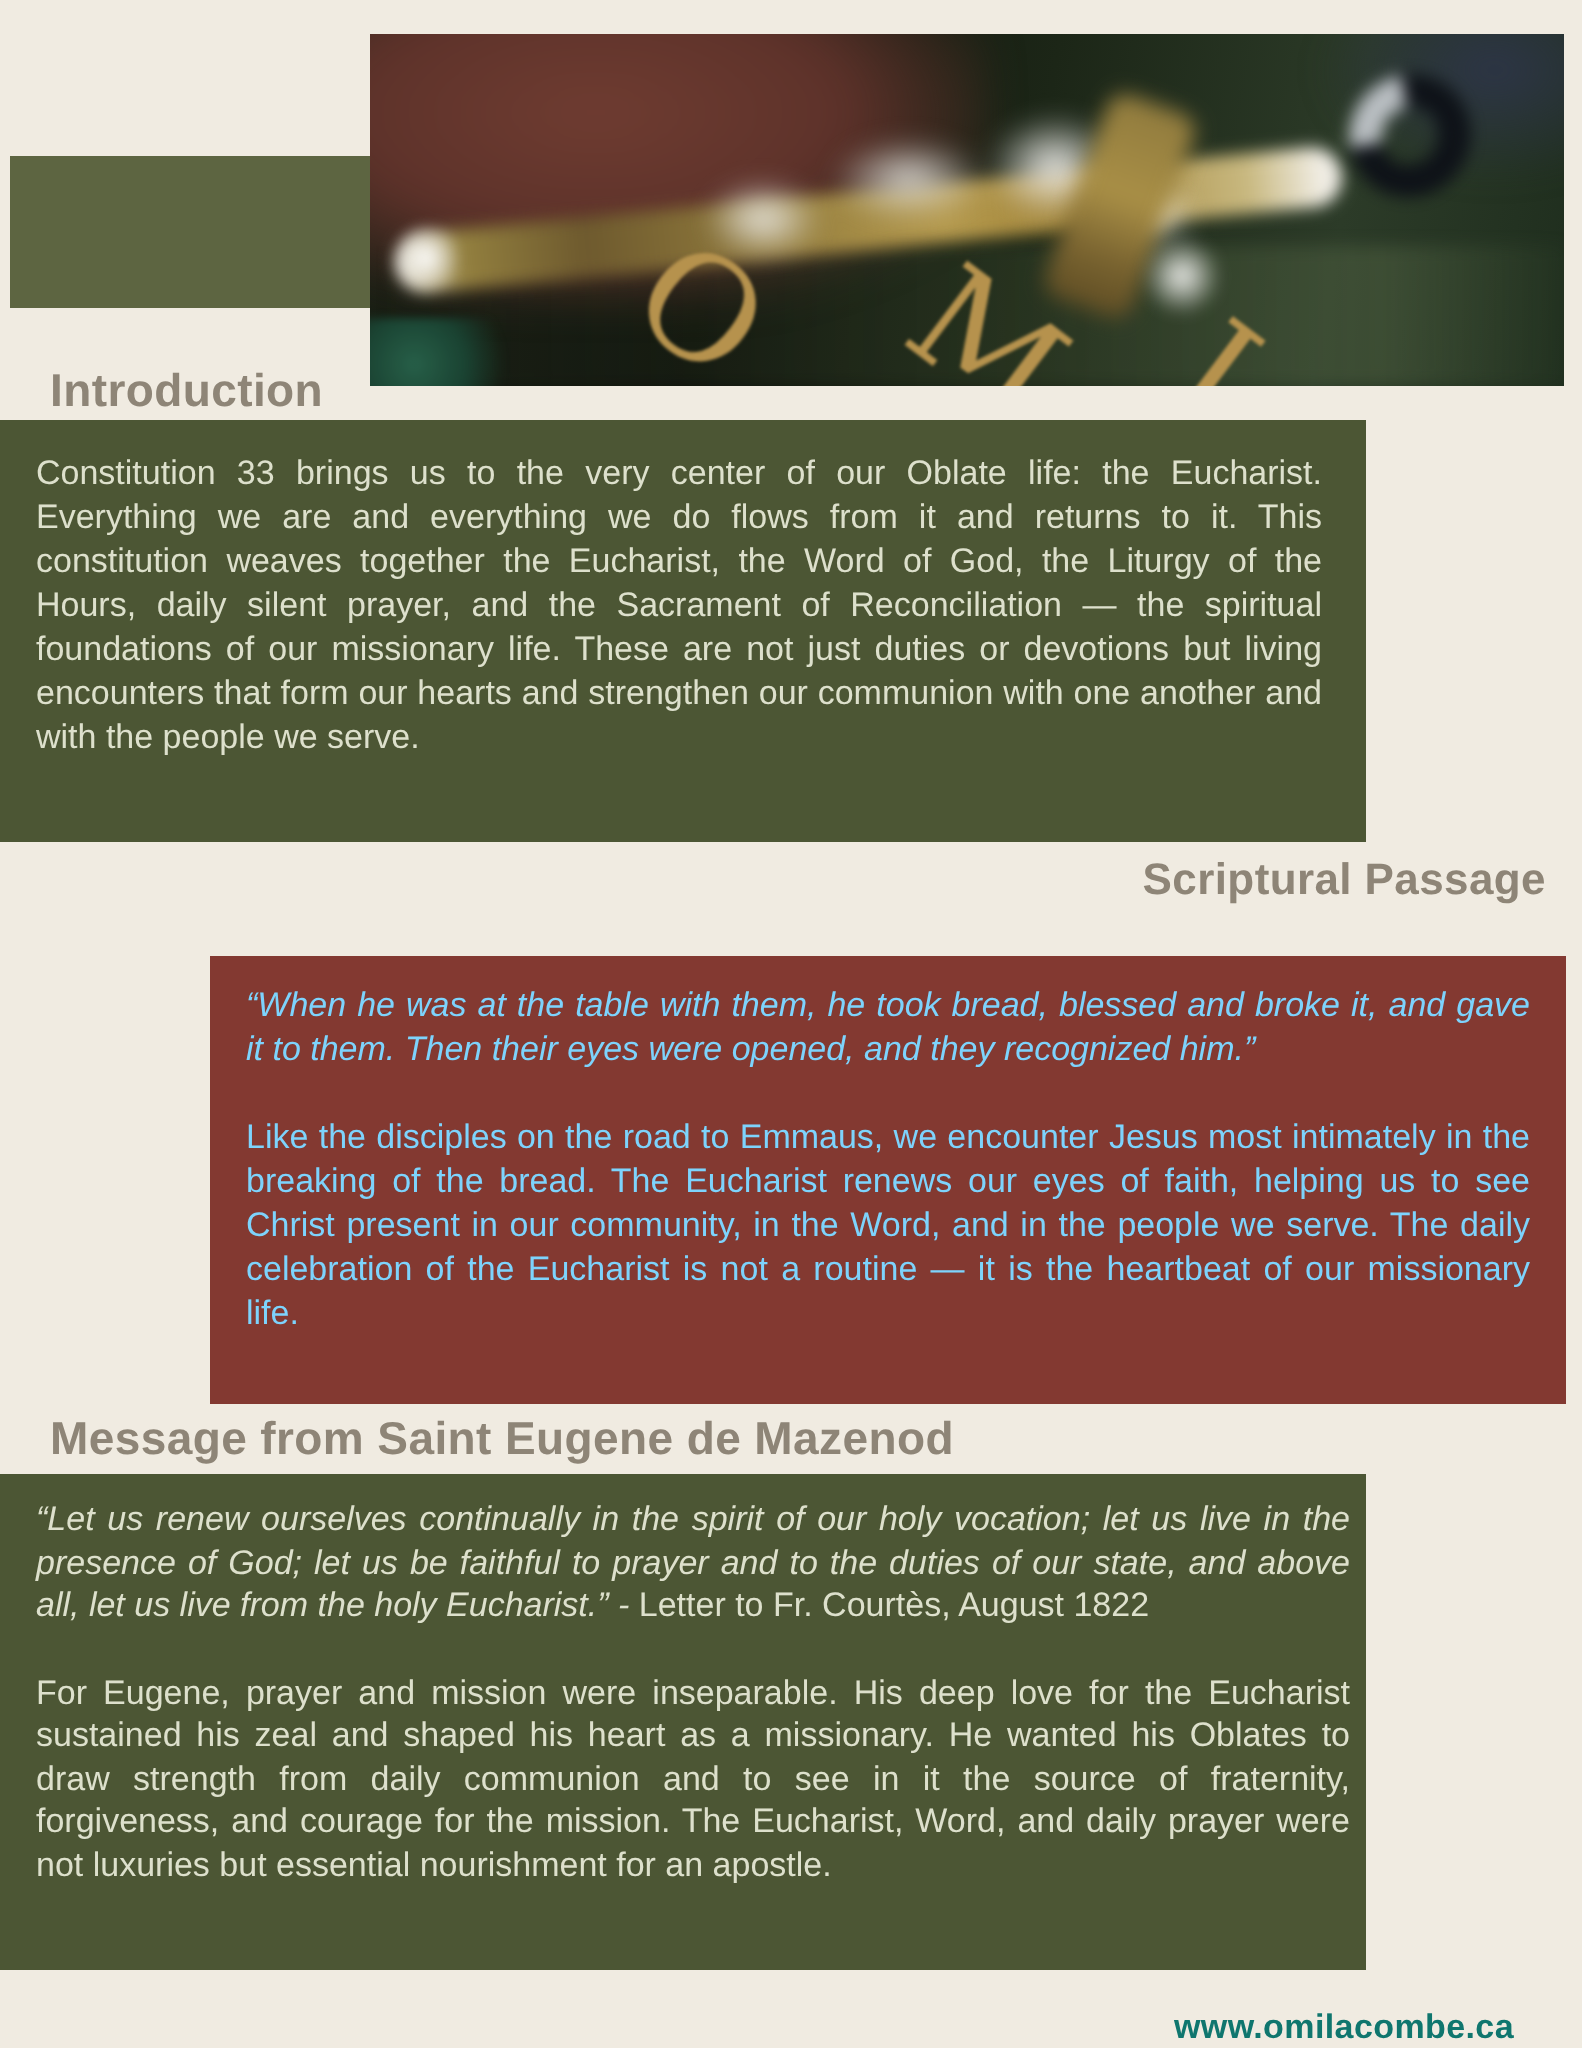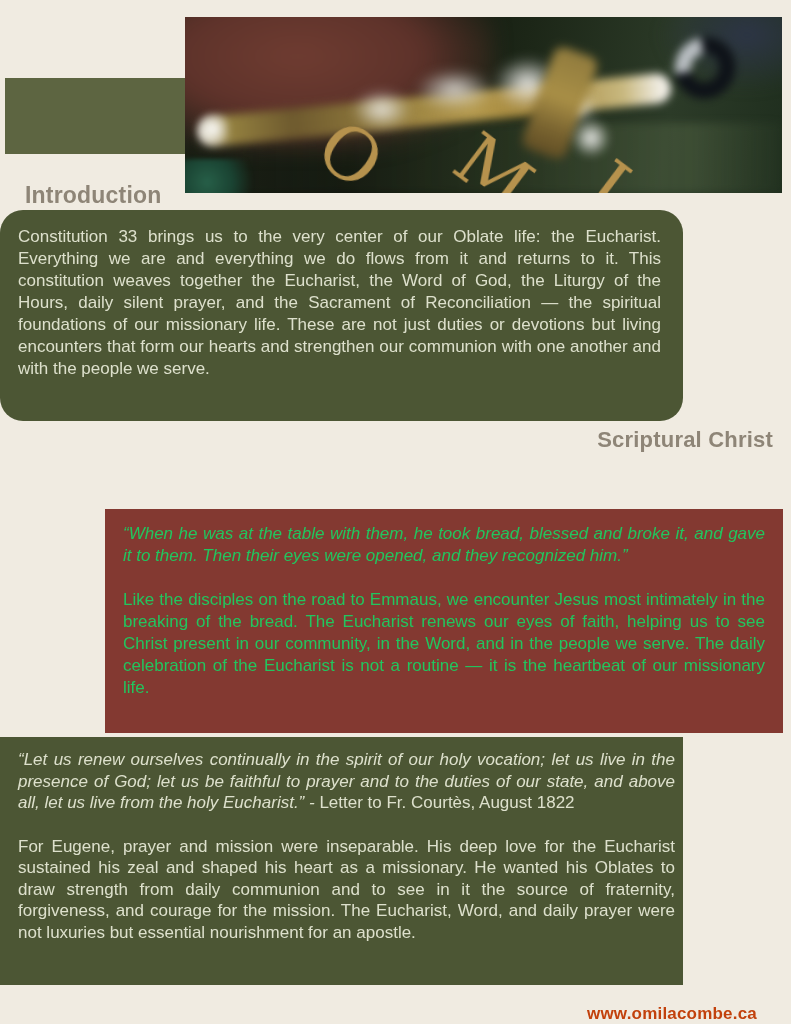--- a/index.html
+++ b/index.html
@@ -98,37 +98,37 @@
   
   .text-block{
     position:absolute;box-sizing:border-box;overflow:hidden;
     font-size:17px;line-height:22px;
     text-align:justify;text-align-last:left;
   }
   .text-block p{margin:0;}
   .text-block p + p{margin-top:22px;}
   .block-intro{
     left:0;top:210px;width:683px;height:211px;
-    background:#4c5634;color:#dde0cc;padding:16px 22px 0 18px;border-radius:23px;
+    background:#4c5634;color:#dde0cc;padding:16px 22px 0 18px;
   }
   .block-scripture{
     left:105px;top:478px;width:678px;height:224px;
-    background:#833931;color:#22c55e;padding:14px 18px 0 18px;margin-top:31px;
+    background:#833931;color:#7dd3fc;padding:14px 18px 0 18px;
   }
   .block-eugene{
     left:0;top:737px;width:683px;height:248px;
     background:#4c5634;color:#dde0cc;padding:12px 8px 0 18px;line-height:21.5px;
   }
   .quote{font-style:italic;}
   .attribution{font-style:normal;}
 
   
   .site-url{
     position:absolute;right:34px;top:1004px;
-    color:#c2410c;font-weight:bold;font-size:17px;letter-spacing:.2px;
+    color:#0f766e;font-weight:bold;font-size:17px;letter-spacing:.2px;
   }
 </style>
 </head>
 <body>
 
 <div class="page">
 
   <div class="photo">
     <div class="maroon-area"></div>
     <div class="blue-corner"></div>
@@ -144,27 +144,28 @@
   </div>
 
   <div class="accent-rect"></div>
 
   <div class="section-heading h-intro">Introduction</div>
   <div class="text-block block-intro">
     <p>Constitution 33 brings us to the very center of our Oblate life: the Eucharist. Everything we are and everything we do flows from it and returns to it. This constitution weaves together the Eucharist, the Word of God, the Liturgy of the Hours, daily silent prayer, and the Sacrament of Reconciliation — the spiritual foundations of our missionary life. These are not just duties or devotions but living encounters that form our hearts and strengthen our communion with one another and with the people we serve.</p>
   </div>
 
   <div class="section-heading h-scripture">
-    <div class="line1">Scriptural Christ</div>
+    <div class="line1">Scriptural Passage</div>
   </div>
   <div class="text-block block-scripture">
     <p class="quote">“When he was at the table with them, he took bread, blessed and broke it, and gave it to them. Then their eyes were opened, and they recognized him.”</p>
     <p>Like the disciples on the road to Emmaus, we encounter Jesus most intimately in the breaking of the bread. The Eucharist renews our eyes of faith, helping us to see Christ present in our community, in the Word, and in the people we serve. The daily celebration of the Eucharist is not a routine — it is the heartbeat of our missionary life.</p>
   </div>
 
+  <div class="section-heading h-eugene">Message from Saint Eugene de Mazenod</div>
   <div class="text-block block-eugene">
     <p><span class="quote">“Let us renew ourselves continually in the spirit of our holy vocation; let us live in the presence of God; let us be faithful to prayer and to the duties of our state, and above all, let us live from the holy Eucharist.” - </span><span class="attribution">Letter to Fr. Courtès, August 1822</span></p>
     <p>For Eugene, prayer and mission were inseparable. His deep love for the Eucharist sustained his zeal and shaped his heart as a missionary. He wanted his Oblates to draw strength from daily communion and to see in it the source of fraternity, forgiveness, and courage for the mission. The Eucharist, Word, and daily prayer were not luxuries but essential nourishment for an apostle.</p>
   </div>
 
   <div class="site-url">www.omilacombe.ca</div>
 
 </div>
 
 </body></html>

